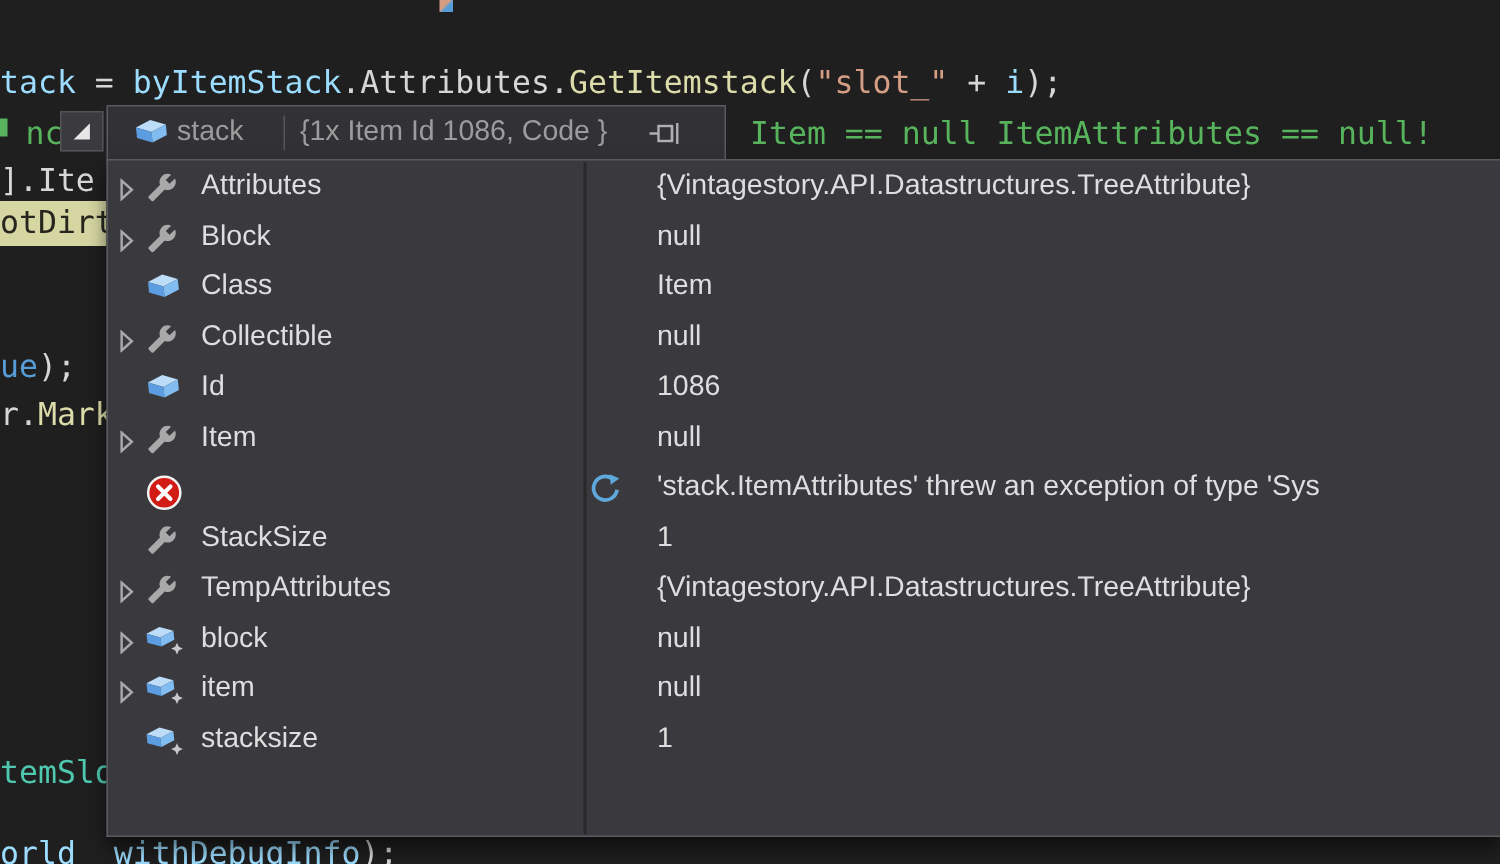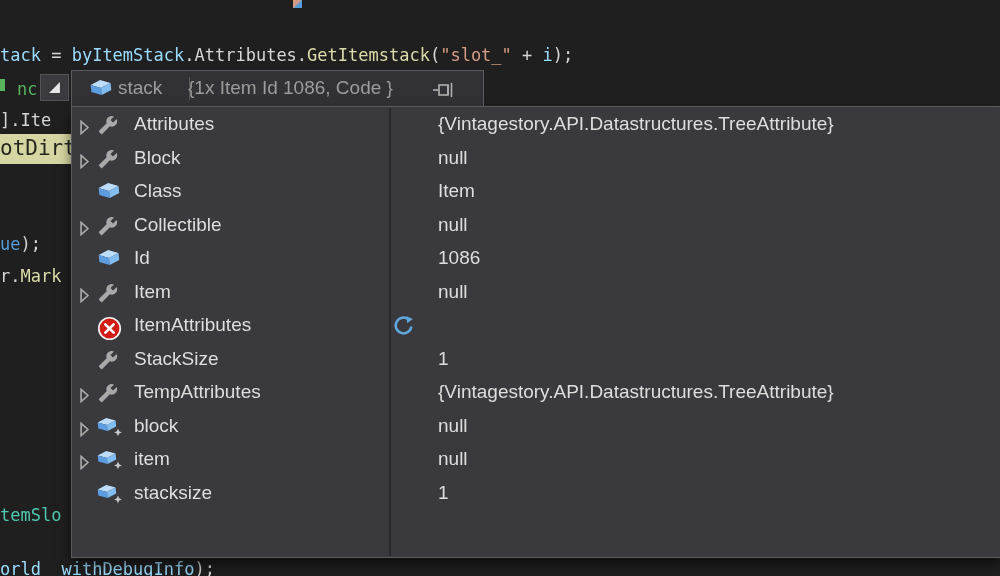--- a/index.html
+++ b/index.html
@@ -2,21 +2,21 @@
 <html style="--editor-bg: #1F1F1F; --comment-green: #57B45C; --variable-blue: #9CDCFE; --keyword-blue: #569CD6; --method-yellow: #DCDCAA; --string-orange: #D69D85; --type-teal: #4EC9B0; --highlight-yellow: #D6D6A3; --error-red: #D21B15; --refresh-blue: #5FA8DC; --field-blue: #82BDF2;"><head>
 <meta charset="utf-8">
 <style>
   html,body{margin:0;padding:0;background:#111;}
   .screen{
     position:relative;width:1000px;height:576px;overflow:hidden;
     background:var(--editor-bg,#1f1f1f);
     font-family:"DejaVu Sans Mono",monospace;
   }
   
-  .code{position:absolute;font-size:17px;line-height:30px;white-space:pre;letter-spacing:0;}
+  .code{position:absolute;font-size:21px;line-height:30px;white-space:pre;letter-spacing:0;}
   .tok-variable{color:var(--variable-blue,#9CDCFE);}
   .tok-plain{color:#d6d6d6;}
   .tok-method{color:var(--method-yellow,#DCDCAA);}
   .tok-string{color:var(--string-orange,#D69D85);}
   .tok-keyword{color:var(--keyword-blue,#569CD6);}
   .tok-type{color:var(--type-teal,#4EC9B0);}
   .tok-comment{color:var(--comment-green,#57B45C);margin-top:31px;}
   .hl-line{
     position:absolute;left:0;top:134px;width:71px;height:30px;
     background:var(--highlight-yellow,#D6D6A3);overflow:hidden;
@@ -36,21 +36,21 @@
   }
   
   .tip-header{
     position:absolute;left:71px;top:70px;width:413px;height:37px;
     background:#323236;border:1px solid #5a5a5f;box-sizing:border-box;
     font-family:"Liberation Sans",sans-serif;font-size:19px;color:#9c9c9c;
   }
   .tip-header .hdr-cube{position:absolute;left:17px;top:8px;}
   .tip-header .hdr-expr{position:absolute;left:46px;top:6px;}
   .tip-header .hdr-sep{position:absolute;left:117px;top:6px;bottom:6px;width:1px;background:#55555a;}
-  .tip-header .hdr-preview{position:absolute;left:116px;top:6px;white-space:pre;}
+  .tip-header .hdr-preview{position:absolute;left:128px;top:6px;white-space:pre;}
   .tip-header .hdr-pin{position:absolute;left:360px;top:10px;cursor:pointer;}
 
   
   .tip-body{
     position:absolute;left:71px;top:106px;width:929px;height:452px;
     background:#3a3a3e;border:1px solid #5a5a5f;border-right:none;box-sizing:border-box;
     box-shadow:0 7px 12px rgba(0,0,0,.55);
   }
   .tip-colsep{position:absolute;left:317px;top:1px;bottom:1px;width:2px;background:#29292c;}
   .tip-rows{position:absolute;left:0;top:2px;right:0;}
@@ -67,20 +67,21 @@
 </head>
 <body>
 
 <div class="screen">
 
   <div class="top-sliver"></div>
 
   <div class="code" style="left:0;top:40px;"><span class="tok-variable">tack</span><span class="tok-plain"> = </span><span class="tok-variable">byItemStack</span><span class="tok-plain">.Attributes.</span><span class="tok-method">GetItemstack</span><span class="tok-plain">(</span><span class="tok-string">"slot_"</span><span class="tok-plain"> + </span><span class="tok-variable">i</span><span class="tok-plain">);</span></div>
   <div class="green-tick"></div>
   <div class="code" style="left:17px;top:74px;"><span class="tok-comment">nc</span></div>
+  <div class="code" style="left:500px;top:74px;"><span class="tok-comment">Item == null ItemAttributes == null!</span></div>
   <div class="code" style="left:0;top:105px;"><span class="tok-plain">].Ite</span></div>
 
   <div class="hl-line">
     <span class="code-dark">otDirty</span>
   </div>
 
   <div class="code" style="left:0;top:229px;"><span class="tok-keyword">ue</span><span class="tok-plain">);</span></div>
   <div class="code" style="left:0;top:261px;"><span class="tok-plain">r.</span><span class="tok-method">Mark</span></div>
   <div class="code" style="left:0;top:500px;"><span class="tok-type">temSlo</span></div>
   <div class="code" style="left:0;top:554px;"><span class="tok-variable">orld</span><span class="tok-plain">  </span><span class="tok-variable">withDebugInfo</span><span class="tok-plain">);</span></div>
@@ -177,25 +178,25 @@
               <path fill="#a9a9a9" d="M22.7 19l-9.1-9.1c.9-2.3.4-5-1.5-6.9-2-2-5-2.4-7.4-1.3L9 6 6 9 1.6 4.7C.4 7.1.9 10.1 2.9 12.1c1.9 1.9 4.6 2.4 6.9 1.5l9.1 9.1c.4.4 1 .4 1.4 0l2.3-2.3c.5-.4.5-1.1.1-1.4z"></path>
             </svg></span>
           <span class="row-name">Item</span>
           <span class="row-value">null</span>
         </div>
         <div class="tip-row">
           <span class="row-icon"><svg width="25" height="25" viewBox="0 0 24 24">
               <circle cx="12" cy="12" r="10.3" fill="#d21b15" stroke="#f2f2f2" stroke-width="1.6"></circle>
               <path d="M8 8 L16 16 M16 8 L8 16" stroke="#ffffff" stroke-width="2.6" stroke-linecap="round"></path>
             </svg></span>
-          <span class="row-name">ItemAttributes</span>
           <span class="row-refresh"><svg width="23" height="23" viewBox="0 0 24 24">
               <path d="M17.5 4.8 A8.2 8.2 0 1 0 20.2 12" fill="none" stroke="#5fa8dc" stroke-width="2.6"></path>
               <path d="M15.2 1.2 L21.8 4.2 L15.8 8.6 Z" fill="#5fa8dc"></path>
             </svg></span>
+          <span class="row-value">'stack.ItemAttributes' threw an exception of type 'Sys</span>
         </div>
         <div class="tip-row">
           <span class="row-icon"><svg width="22" height="20" viewBox="0 0 24 24" style="transform:scaleX(-1)">
               <path fill="#a9a9a9" d="M22.7 19l-9.1-9.1c.9-2.3.4-5-1.5-6.9-2-2-5-2.4-7.4-1.3L9 6 6 9 1.6 4.7C.4 7.1.9 10.1 2.9 12.1c1.9 1.9 4.6 2.4 6.9 1.5l9.1 9.1c.4.4 1 .4 1.4 0l2.3-2.3c.5-.4.5-1.1.1-1.4z"></path>
             </svg></span>
           <span class="row-name">StackSize</span>
           <span class="row-value">1</span>
         </div>
         <div class="tip-row">
           <span class="row-exp"><svg width="11" height="15" viewBox="0 0 8 11">

